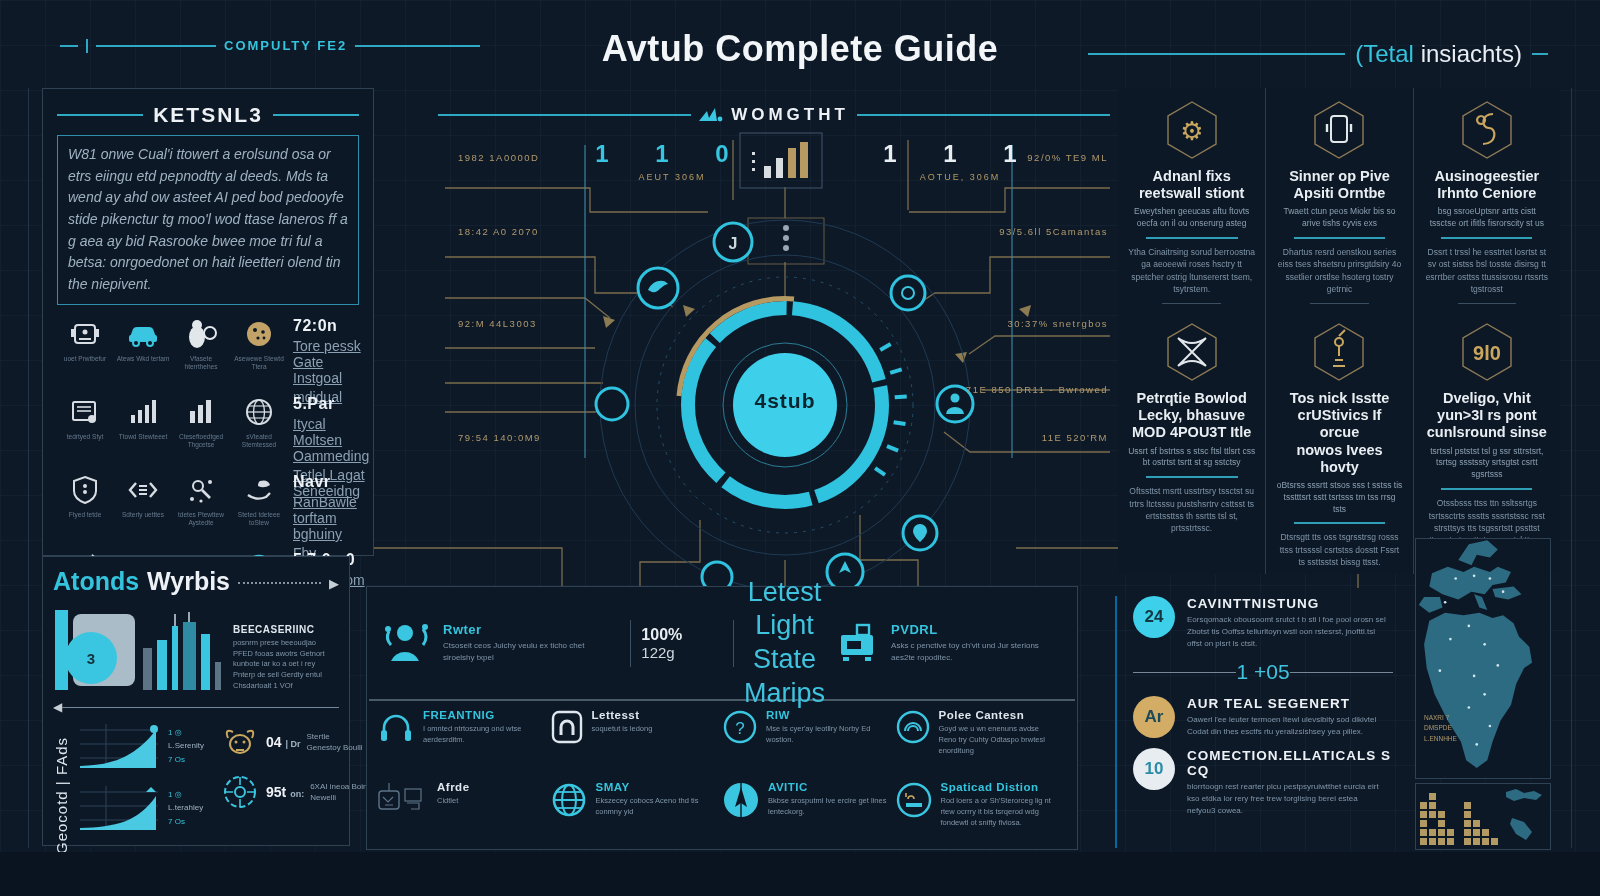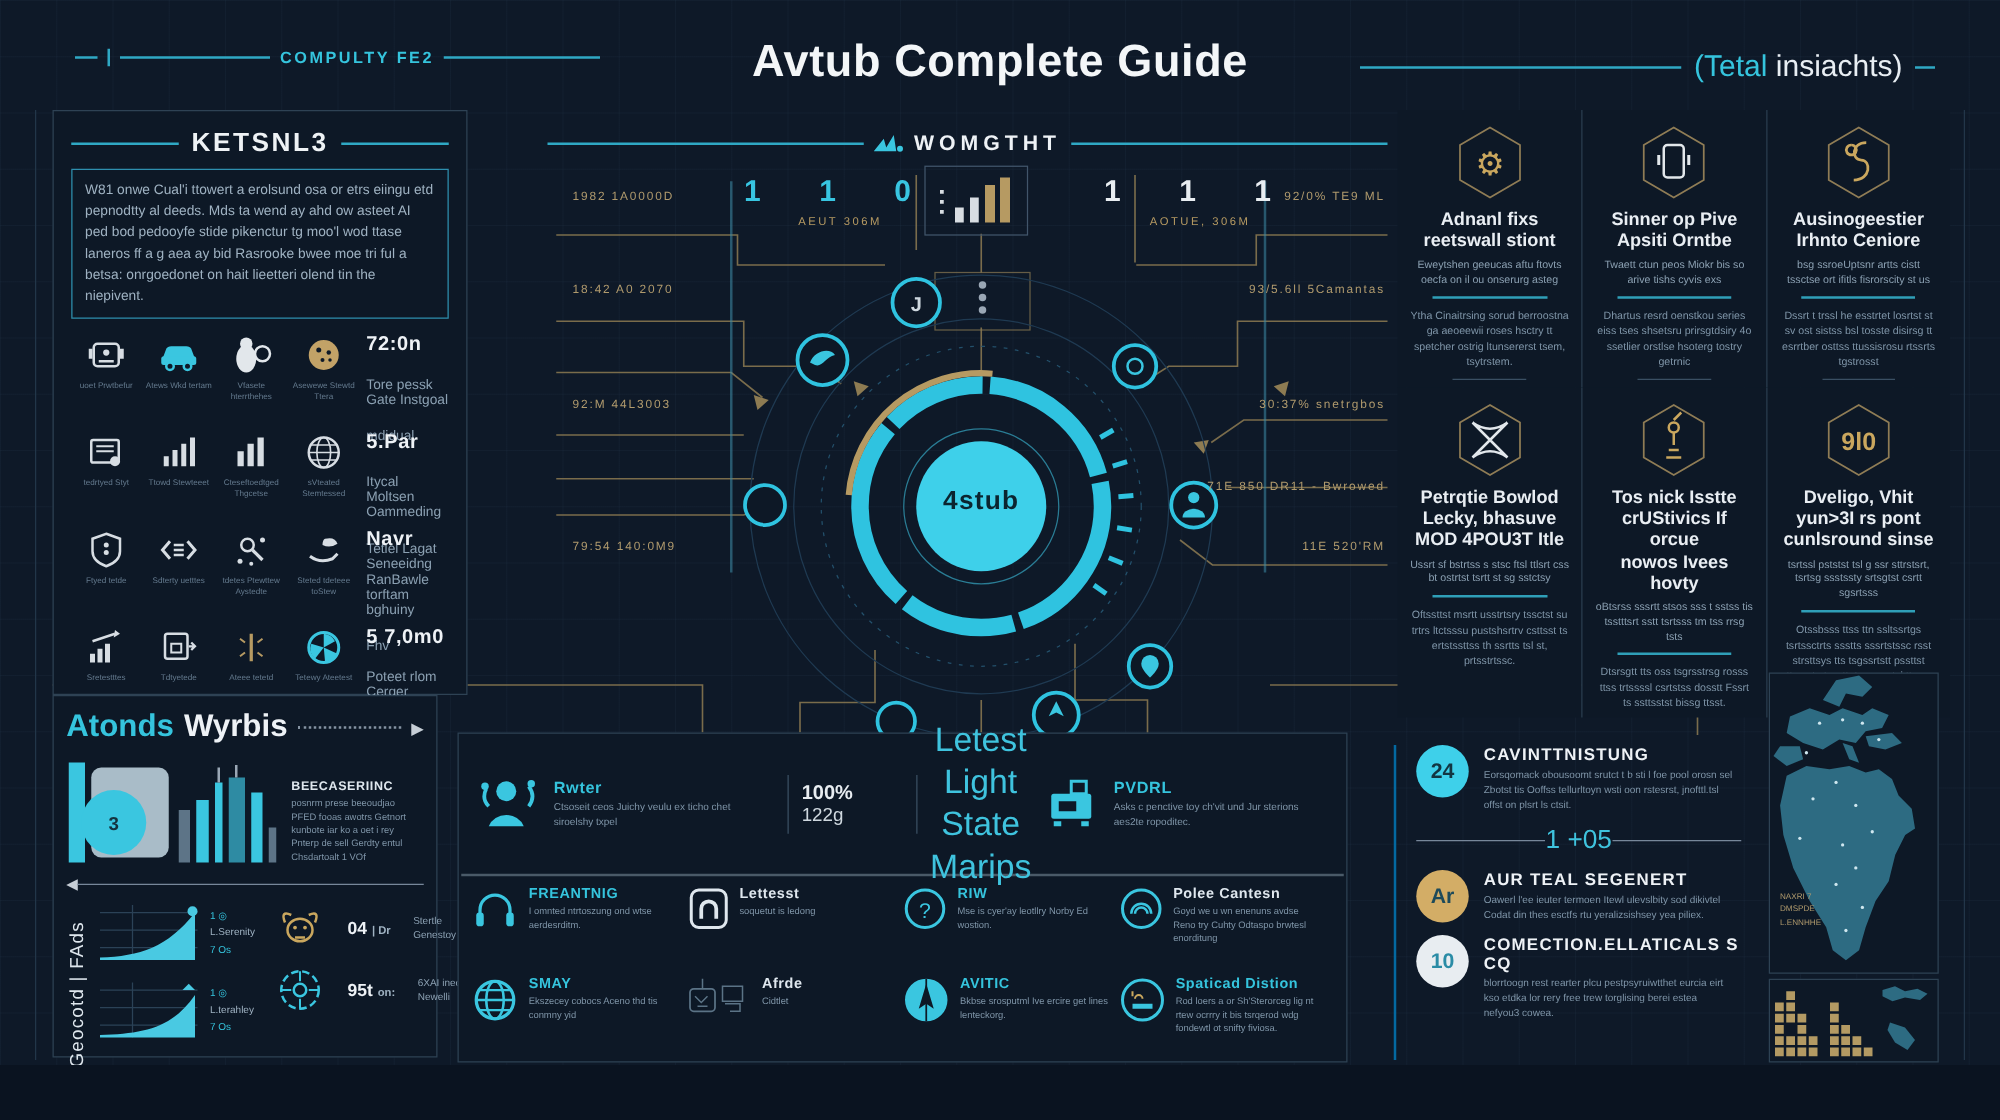--- a/index.html
+++ b/index.html
@@ -22,30 +22,30 @@
   .hdr-right .txt{font-size:24px;white-space:nowrap;}
   .hdr-right .acc{color:#35c4dd;}
   .hdr-right .rest{color:#e8eef3;}
   
   .panel{position:absolute;border:1px solid #2e4254;background:#0d1826;z-index:2;}
   
   .lp{left:42px;top:88px;width:332px;height:468px;padding:12px 14px;box-sizing:border-box;}
   .lp-titlerow{display:flex;align-items:center;gap:10px;margin:2px 0 8px;}
   .lp-titlerow .ln{flex:1;height:2px;background:#2fa8c4;}
   .lp-title{font-size:21px;font-weight:bold;letter-spacing:2px;color:#eef2f5;}
-  .lp-intro{border:1px solid #2e8fae;padding:8px 10px;font-size:11px;line-height:1.55;color:#9fb2c2;}
+  .lp-intro{border:1px solid #2e8fae;padding:8px 10px;font-size:14px;line-height:1.55;color:#9fb2c2;font-style:italic;}
   .lp-body{display:flex;margin-top:12px;gap:6px;}
   .icon-grid{display:grid;grid-template-columns:repeat(4,56px);grid-auto-rows:76px;gap:2px;}
   .icell{display:flex;flex-direction:column;align-items:center;}
   .ic{width:34px;height:34px;}
   .icap{font-size:6.5px;color:#647a8e;text-align:center;margin-top:4px;line-height:1.3;width:54px;}
   .stats{width:140px;display:flex;flex-direction:column;}
   .stat{height:78px;}
   .stat .v{font-size:16px;font-weight:bold;color:#eef2f6;letter-spacing:.5px;}
-  .stat .l{font-size:11px;color:#8ba0b2;margin-top:17px;}
+  .stat .l{font-size:14px;color:#8ba0b2;margin-top:3px;text-decoration:underline;}
   
   .cc{z-index:3;}
   .womght{left:438px;top:105px;width:672px;display:flex;align-items:center;gap:8px;}
   .womght .ln{flex:1;height:2px;background:#2fa8c4;}
   .womght .lbl{font-size:17px;font-weight:bold;letter-spacing:4px;color:#eef2f6;}
   .counter{width:160px;text-align:center;}
   .counter .d{font-size:24px;letter-spacing:20px;font-weight:bold;}
   .counter .c{font-size:9px;letter-spacing:2px;color:#b69a62;margin-top:4px;}
   .cyan{color:#38c5e1;}
   .whitish{color:#e8edf1;}
@@ -79,21 +79,21 @@
   .bl-divrow .ln{flex:1;height:1px;background:#77879a;}
   .bl-lower{display:flex;gap:6px;}
   .vlabel{writing-mode:vertical-rl;transform:rotate(180deg);font-size:15px;color:#dfe7ee;
           letter-spacing:1px;height:132px;margin-top:2px;}
   .mini-charts{display:flex;flex-direction:column;gap:10px;}
   .mini-chart-row{display:flex;gap:6px;align-items:center;}
   .mc-labels{font-size:8px;color:#35c4dd;line-height:1.7;}
   .mc-labels .w{color:#9fb2c2;}
   .bl-vdiv{width:1px;background:#3a4f63;margin:4px 2px;}
   .badges{display:flex;flex-direction:column;gap:12px;padding-top:4px;}
-  .badge-row{display:flex;align-items:center;gap:18px;}
+  .badge-row{display:flex;align-items:center;gap:6px;}
   .badge-val{font-size:14px;font-weight:bold;color:#eef2f6;white-space:nowrap;}
   .badge-val small{font-size:9px;color:#9fb2c2;}
   .badge-lbl{font-size:8px;color:#8ba0b2;line-height:1.4;width:58px;}
   
   .bc{left:366px;top:586px;width:712px;height:264px;box-sizing:border-box;}
   .bc-top{display:flex;align-items:center;height:112px;padding:0 14px;gap:10px;}
   .bc-rwter{display:flex;gap:10px;align-items:center;width:252px;}
   .bc-rt .t{font-size:13px;font-weight:bold;color:#35c4dd;letter-spacing:.5px;}
   .bc-rt .x{font-size:8px;color:#7f95a8;line-height:1.5;margin-top:3px;width:170px;}
   .bc-metric{width:86px;text-align:left;border-left:1px solid #3a4f63;border-right:1px solid #3a4f63;
@@ -727,43 +727,43 @@
             <path d="M10 22 a8 8 0 0 1 16 0 M13 22 a5 5 0 0 1 10 0" stroke="#3ac6e0" stroke-width="2" fill="none"></path>
           </svg>
         <div>
             <div class="tt off">Polee Cantesn</div>
         <div class="tx">Goyd we u wn enenuns avdse Reno try Cuhty Odtaspo brwtesl enorditung</div>
           </div>
       </div>
     </div>
     <div class="bc-row">
       <div class="bc-item">
+        <svg width="52" height="38">
+            <rect x="2" y="10" width="20" height="18" rx="3" fill="none" stroke="#5b7386" stroke-width="1.4"></rect>
+            <path d="M6 16 l5 5 5 -5 M8 24 h8" stroke="#5b7386" stroke-width="1.2" fill="none"></path>
+            <rect x="28" y="8" width="16" height="12" fill="none" stroke="#5b7386" stroke-width="1.2"></rect>
+            <path d="M30 22 h12 v6 h-8" stroke="#5b7386" stroke-width="1.2" fill="none"></path>
+            <line x1="12" y1="2" x2="12" y2="10" stroke="#5b7386" stroke-width="1.2"></line>
+          </svg>
+        <div>
+            <div class="tt off">Afrde</div>
+        <div class="tx">Cidtlet</div>
+          </div>
+      </div>
+      <div class="bc-item">
         <svg width="38" height="38">
             <circle cx="19" cy="19" r="15" fill="none" stroke="#3ac6e0" stroke-width="2.6"></circle>
             <ellipse cx="19" cy="19" rx="7" ry="15" fill="none" stroke="#3ac6e0" stroke-width="2"></ellipse>
             <line x1="4" y1="19" x2="34" y2="19" stroke="#3ac6e0" stroke-width="2"></line>
             <line x1="6" y1="11" x2="32" y2="11" stroke="#3ac6e0" stroke-width="1.8"></line>
             <line x1="6" y1="27" x2="32" y2="27" stroke="#3ac6e0" stroke-width="1.8"></line>
           </svg>
         <div>
             <div class="tt on">SMAY</div>
         <div class="tx">Ekszecey cobocs Aceno thd tis conmny yid</div>
-          </div>
-      </div>
-      <div class="bc-item">
-        <svg width="52" height="38">
-            <rect x="2" y="10" width="20" height="18" rx="3" fill="none" stroke="#5b7386" stroke-width="1.4"></rect>
-            <path d="M6 16 l5 5 5 -5 M8 24 h8" stroke="#5b7386" stroke-width="1.2" fill="none"></path>
-            <rect x="28" y="8" width="16" height="12" fill="none" stroke="#5b7386" stroke-width="1.2"></rect>
-            <path d="M30 22 h12 v6 h-8" stroke="#5b7386" stroke-width="1.2" fill="none"></path>
-            <line x1="12" y1="2" x2="12" y2="10" stroke="#5b7386" stroke-width="1.2"></line>
-          </svg>
-        <div>
-            <div class="tt off">Afrde</div>
-        <div class="tx">Cidtlet</div>
           </div>
       </div>
       <div class="bc-item">
         <svg width="38" height="38">
             <path d="M19 2 A17 17 0 0 1 19 36 A17 17 0 0 1 19 2 Z M19 6 L13 26 L19 22 L25 26 Z" fill="#3ac6e0" fill-rule="evenodd"></path>
             <line x1="19" y1="2" x2="19" y2="36" stroke="#0d1826" stroke-width="1.4"></line>
           </svg>
         <div>
             <div class="tt on">AVITIC</div>
         <div class="tx">Bkbse srosputml Ive ercire get lines lenteckorg.</div>

